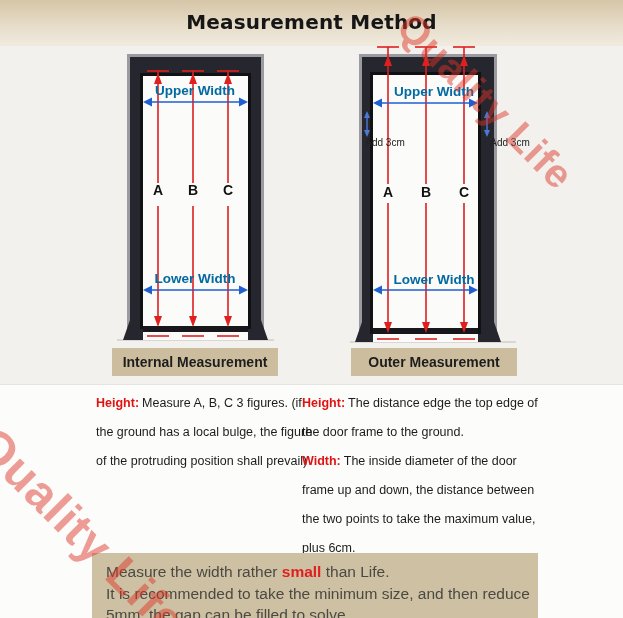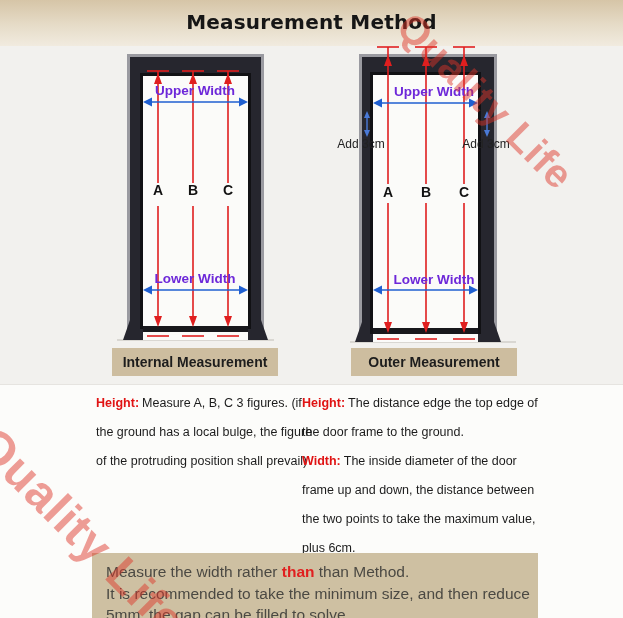--- a/index.html
+++ b/index.html
@@ -29,29 +29,29 @@
   }
   .wm-top { left:420px; top:4px; font-size:40px; }
   .wm-bottom { left:4px; top:416px; font-size:48px; }
   
   .door-block { position:absolute; z-index:5; }
   .door-internal { left:111px; top:46px; width:168px; height:302px; }
   .door-outer   { left:350px; top:40px; width:168px; height:310px; }
   .door-block svg { position:absolute; left:0; top:0; }
   .dw-label {
     position:absolute; left:0; width:100%; text-align:center;
-    font-weight:bold; font-size:13.5px; color:#6d28d9; z-index:6;
+    font-weight:bold; font-size:13.5px; color:#0369a1; z-index:6;
   }
   .abc {
     position:absolute; width:24px; text-align:center;
     font-weight:bold; font-size:14px; color:#111; z-index:6;
   }
   .add-label {
     position:absolute; width:58px; text-align:center;
-    font-size:12px; color:#222; z-index:6;
+    font-size:10px; color:#222; z-index:6;margin-left:24px;
   }
   .caption {
     position:absolute; width:166px; height:28px; top:348px;
     background:#cdbd9f; text-align:center; line-height:28px;
     font-weight:bold; font-size:14px; color:#1d1d1d; z-index:5;
   }
   .caption-internal { left:112px; }
   .caption-outer { left:351px; }
   
   .notes { position:absolute; top:389px; z-index:5; }
@@ -189,20 +189,20 @@
   <div class="notes notes-left">
     <p><span class="note-label">Height:</span><span>Measure A, B, C 3 figures. (if the ground has a local bulge, the figure of the protruding position shall prevail)</span></p>
   </div>
 
   <div class="notes notes-right">
     <p><span class="note-label">Height:</span><span>The distance edge the top edge of the door frame to the ground.</span></p>
     <p><span class="note-label">Width:</span><span>The inside diameter of the door frame up and down, the distance between the two points to take the maximum value, plus 6cm.</span></p>
   </div>
 
   <div class="banner">
-    <p><span>Measure the width rather </span><span class="em">than</span><span> than Method.</span></p>
+    <p><span>Measure the width rather </span><span class="em">small</span><span> than Life.</span></p>
     <p>It is recommended to take the minimum size, and then reduce 5mm, the gap can be filled to solve.</p>
   </div>
 
   <div class="wm wm-top">Quality Life</div>
   <div class="wm wm-bottom">Quality Life</div>
 
 </div>
 
 </body></html>

